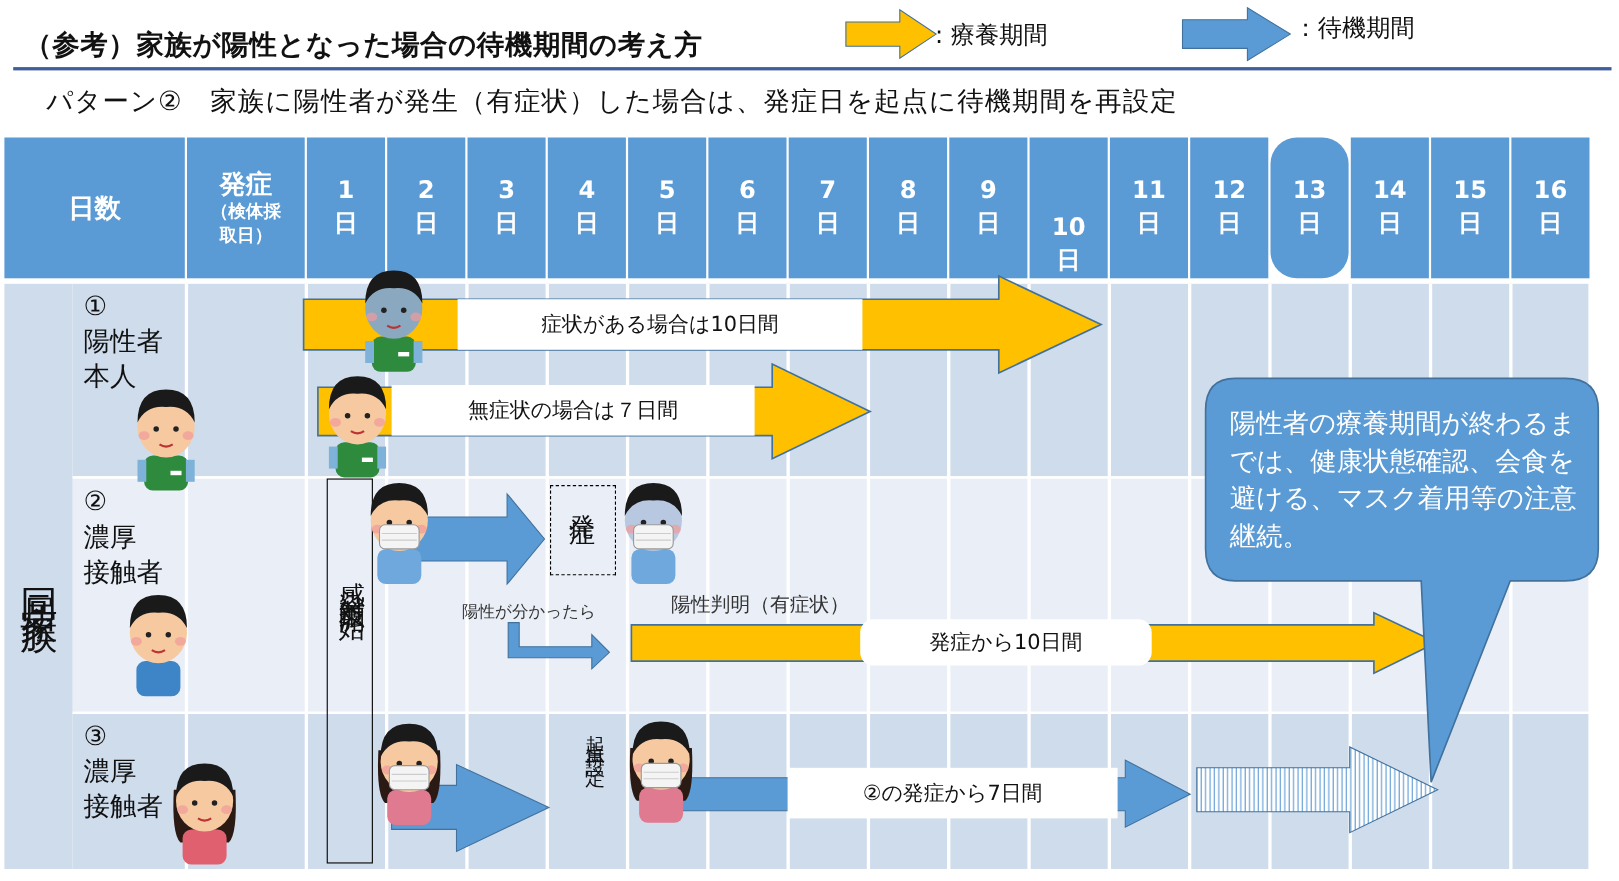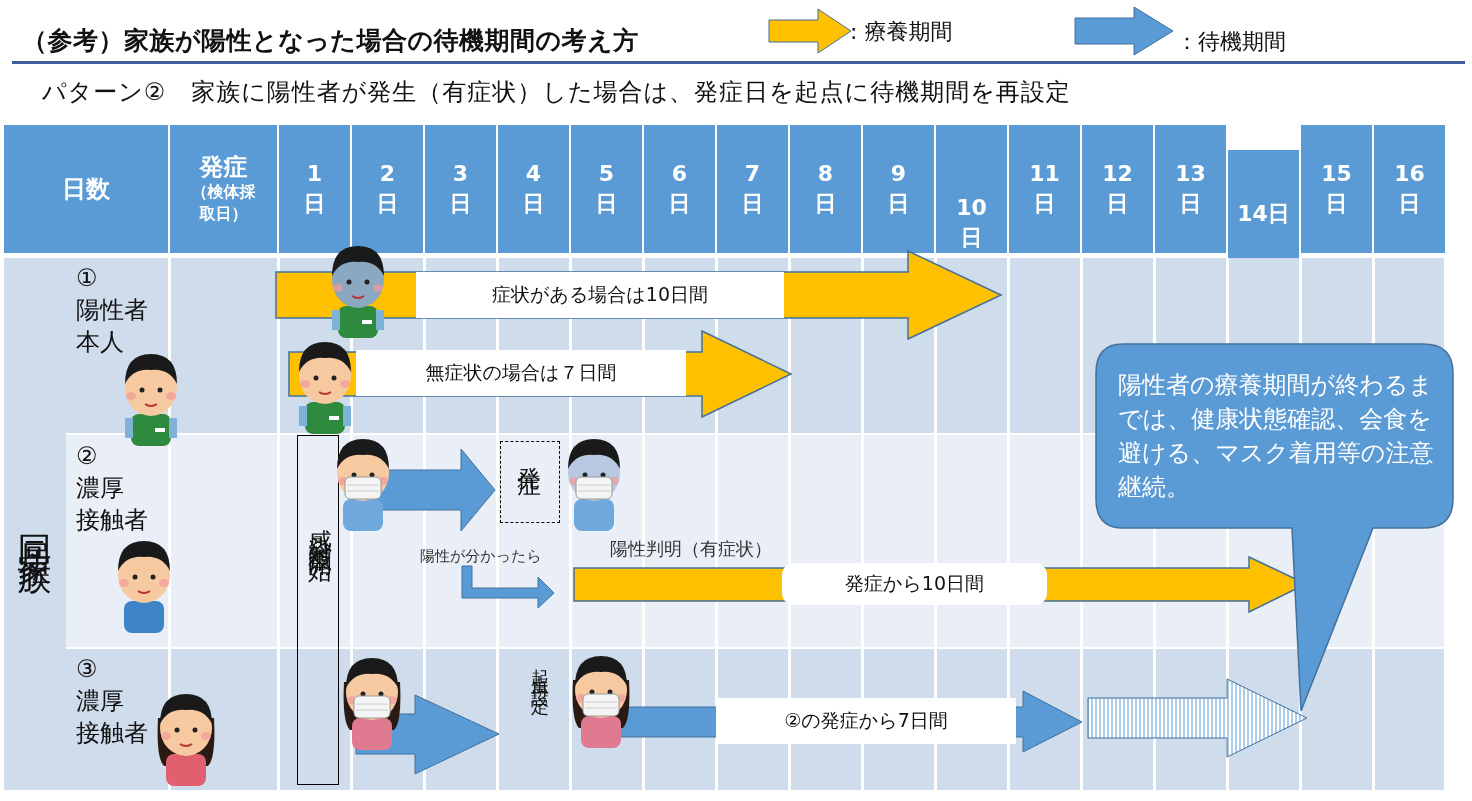--- a/index.html
+++ b/index.html
@@ -33,21 +33,21 @@
 <div class="abs rule"></div>
 <div class="abs subtitle">パターン②　家族に陽性者が発生（有症状）した場合は、発症日を起点に待機期間を再設定</div>
 
 <svg style="left:768px;top:8px;" width="84" height="46">
   <polygon points="1,12 50,12 50,1 83,23 50,45 50,34 1,34" fill="#ffc000" stroke="#41719c" stroke-width="1"></polygon>
 </svg>
 <div class="abs legend-label" style="left:850px;">: 療養期間</div>
 <svg style="left:1074px;top:6px;" width="100" height="50">
   <polygon points="1,12 60,12 60,1 99,25 60,49 60,38 1,38" fill="#5b9bd5" stroke="#41719c" stroke-width="1"></polygon>
 </svg>
-<div class="abs legend-label" style="left:1176px;top:27px;">：待機期間</div>
+<div class="abs legend-label" style="left:1176px;top:11px;">：待機期間</div>
 
 <div class="hdr-cell" style="left:4px;width:164px;font-size:24px;">
   <span>日数</span>
 </div>
 <div class="hdr-cell" style="left:170px;width:107px;flex-direction:column;">
   <div style="font-size:24px;line-height:28px;">発症</div>
   <div style="font-size:16px;line-height:22px;">（検体採</div>
   <div style="font-size:16px;line-height:22px;">取日）</div>
 </div>
 <div id="day-headers">
@@ -92,25 +92,25 @@
       <div>日</div>
     </div>
     <div class="hdr-cell day" style="left: 1009px; width: 71px; flex-direction: column;">
       <div>11</div>
       <div>日</div>
     </div>
     <div class="hdr-cell day" style="left: 1082px; width: 71px; flex-direction: column;">
       <div>12</div>
       <div>日</div>
     </div>
-    <div class="hdr-cell day" style="left: 1155px; width: 71px; flex-direction: column;">
+    <div class="hdr-cell day" style="left: 1155px; width: 71px; flex-direction: column; border-radius: 24px;">
       <div>13</div>
       <div>日</div>
     </div>
-    <div class="hdr-cell day" style="left: 1228px; width: 71px; flex-direction: row; margin-top: 25px;">
+    <div class="hdr-cell day" style="left: 1228px; width: 71px; flex-direction: column;">
       <div>14</div>
       <div>日</div>
     </div>
     <div class="hdr-cell day" style="left: 1301px; width: 71px; flex-direction: column;">
       <div>15</div>
       <div>日</div>
     </div>
     <div class="hdr-cell day" style="left: 1374px; width: 71px; flex-direction: column;">
       <div>16</div>
       <div>日</div>

